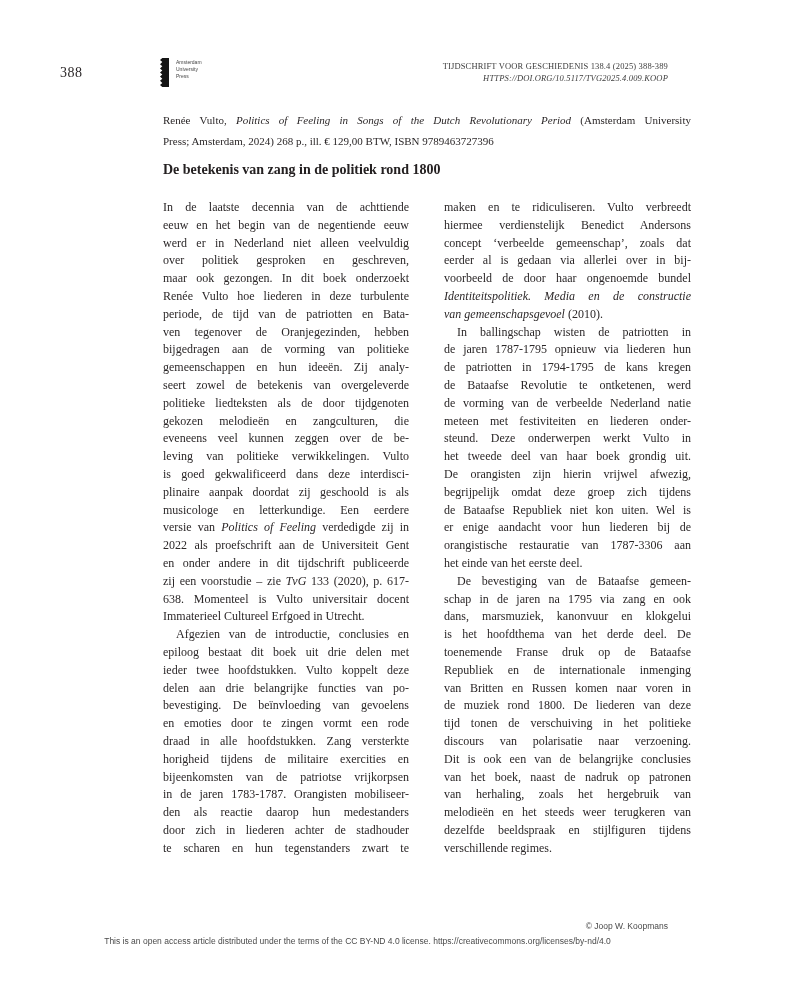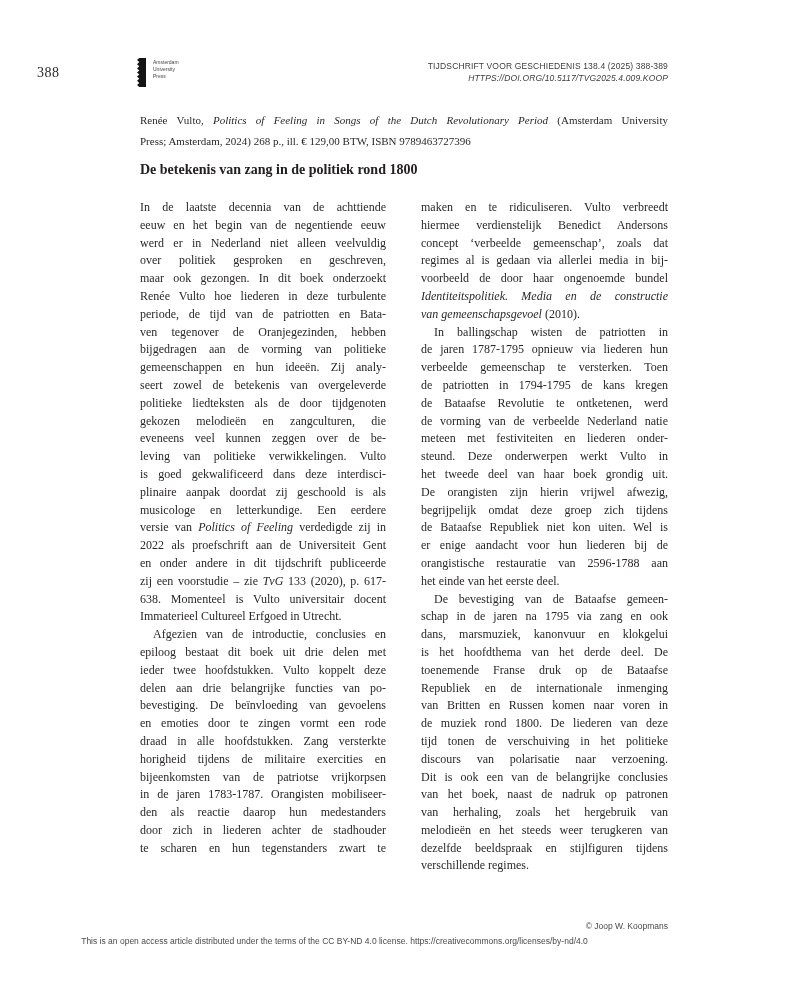--- a/index.html
+++ b/index.html
@@ -1,26 +1,26 @@
 <!DOCTYPE html>
 <html><head>
 <meta charset="utf-8">
 <style>
   html,body{margin:0;padding:0;}
   body{
     width:793px;height:982px;position:relative;background:#ffffff;
     font-family:"Liberation Serif",serif;color:#2b2728;overflow:hidden;
   }
-  .abs{position:absolute;}
+  .abs{position:absolute;margin-left:23px;}
 
   
   .page-number{left:37px;top:65px;font-size:14px;letter-spacing:.5px;color:#2b2728;}
   .logo{left:137px;top:58px;display:flex;gap:7px;}
   .logo-lines{font-family:"Liberation Sans",sans-serif;font-size:5px;line-height:7px;color:#454545;padding-top:1px;}
-  .journal-head{right:125px;top:60px;text-align:right;font-family:Liberation Sans, sans-serif;
+  .journal-head{right:125px;top:60px;text-align:right;font-family:Liberation Serif, serif;
     font-size:8.5px;line-height:12px;color:#3c3c3c;letter-spacing:.15px;}
   .journal-head .doi{font-style:italic;}
 
   
   .citation{left:140px;top:110px;width:528px;font-size:11px;line-height:20.5px;}
   .citation .it{font-style:italic;}
 
   
   .review-heading{left:140px;top:162px;width:528px;font-size:14px;font-weight:bold;color:#242021;}
 
@@ -105,38 +105,37 @@
     <div class="tline"><span>bijeenkomsten van de patriotse vrijkorpsen</span></div>
     <div class="tline"><span>in de jaren 1783-1787. Orangisten mobiliseer-</span></div>
     <div class="tline"><span>den als reactie daarop hun medestanders</span></div>
     <div class="tline"><span>door zich in liederen achter de stadhouder</span></div>
     <div class="tline"><span>te scharen en hun tegenstanders zwart te</span></div>
   </div>
 <div class="abs col col-right">
     <div class="tline"><span>maken en te ridiculiseren. Vulto verbreedt</span></div>
     <div class="tline"><span>hiermee verdienstelijk Benedict Andersons</span></div>
     <div class="tline"><span>concept ‘verbeelde gemeenschap’, zoals dat</span></div>
-    <div class="tline"><span>regimes al is gedaan via allerlei media in bij-</span></div>
+    <div class="tline"><span>eerder al is gedaan via allerlei over in bij-</span></div>
     <div class="tline"><span>voorbeeld de door haar ongenoemde bundel</span></div>
     <div class="tline"><span class="it">Identiteitspolitiek. Media en de constructie</span></div>
     <div class="tline pend"><span class="it">van gemeenschapsgevoel</span><span> (2010).</span></div>
     <div class="tline indent"><span>In ballingschap wisten de patriotten in</span></div>
     <div class="tline"><span>de jaren 1787-1795 opnieuw via liederen hun</span></div>
-    <div class="tline"><span>verbeelde gemeenschap te versterken. Toen</span></div>
     <div class="tline"><span>de patriotten in 1794-1795 de kans kregen</span></div>
     <div class="tline"><span>de Bataafse Revolutie te ontketenen, werd</span></div>
     <div class="tline"><span>de vorming van de verbeelde Nederland natie</span></div>
     <div class="tline"><span>meteen met festiviteiten en liederen onder-</span></div>
     <div class="tline"><span>steund. Deze onderwerpen werkt Vulto in</span></div>
     <div class="tline"><span>het tweede deel van haar boek grondig uit.</span></div>
     <div class="tline"><span>De orangisten zijn hierin vrijwel afwezig,</span></div>
     <div class="tline"><span>begrijpelijk omdat deze groep zich tijdens</span></div>
     <div class="tline"><span>de Bataafse Republiek niet kon uiten. Wel is</span></div>
     <div class="tline"><span>er enige aandacht voor hun liederen bij de</span></div>
-    <div class="tline"><span>orangistische restauratie van 2596-1788 aan</span></div>
+    <div class="tline"><span>orangistische restauratie van 1787-3306 aan</span></div>
     <div class="tline pend"><span>het einde van het eerste deel.</span></div>
     <div class="tline indent"><span>De bevestiging van de Bataafse gemeen-</span></div>
     <div class="tline"><span>schap in de jaren na 1795 via zang en ook</span></div>
     <div class="tline"><span>dans, marsmuziek, kanonvuur en klokgelui</span></div>
     <div class="tline"><span>is het hoofdthema van het derde deel. De</span></div>
     <div class="tline"><span>toenemende Franse druk op de Bataafse</span></div>
     <div class="tline"><span>Republiek en de internationale inmenging</span></div>
     <div class="tline"><span>van Britten en Russen komen naar voren in</span></div>
     <div class="tline"><span>de muziek rond 1800. De liederen van deze</span></div>
     <div class="tline"><span>tijd tonen de verschuiving in het politieke</span></div>

